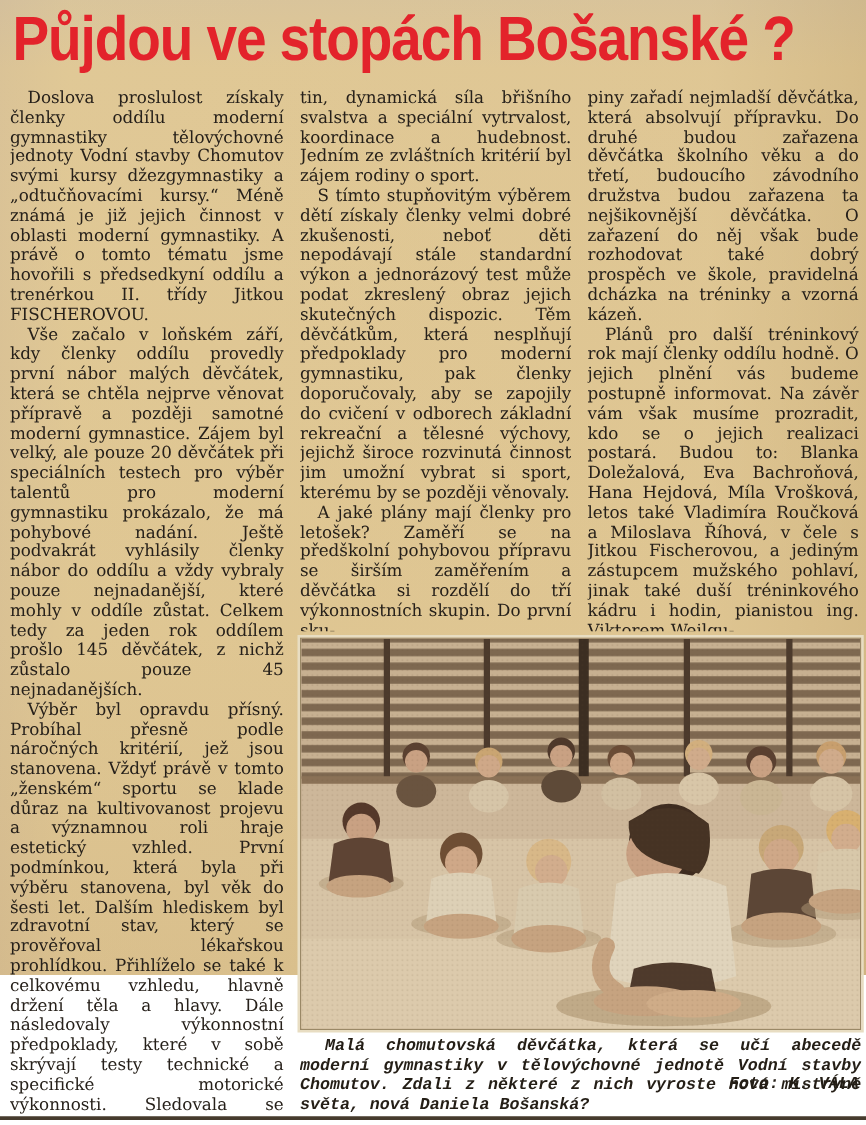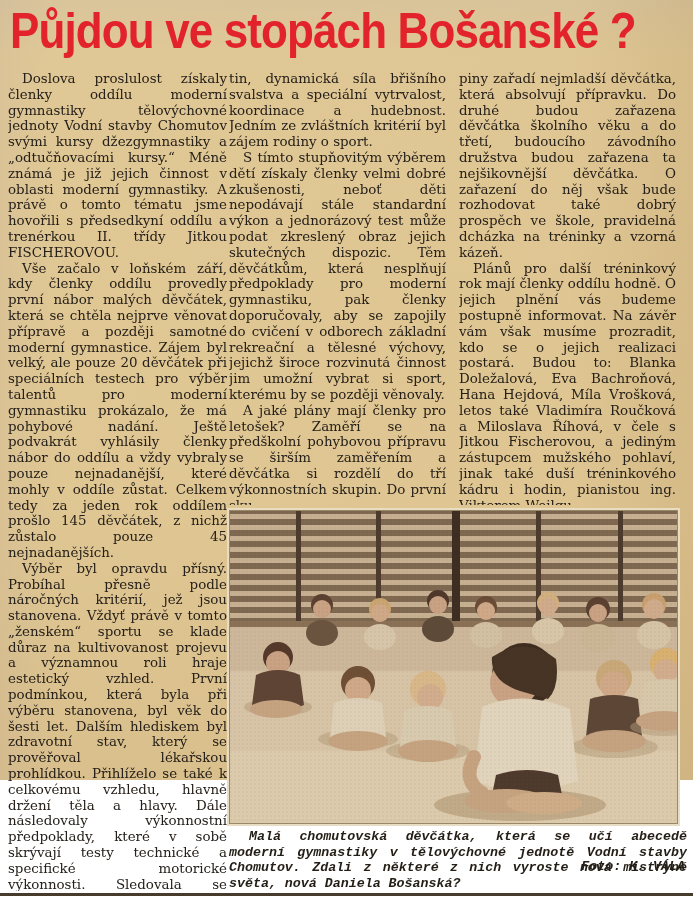--- a/index.html
+++ b/index.html
@@ -19,21 +19,21 @@
   .headline {
     position:absolute; top:2px; left:10px; margin:0;
     font-family:"Liberation Sans", sans-serif;
     font-weight:bold; font-size:50px; letter-spacing:-1px;
     color:#e3232b; white-space:nowrap;
     transform:scaleX(.88); transform-origin:left top;
   }
 
   .content {
     position:absolute; top:71px; left:8px; right:6px;
-    display:flex; gap:2px;
+    display:flex; gap:13px;
   }
 
   .col { text-align:justify; font-size:13.4px; line-height:15.8px; overflow:hidden; }
   .col p { margin:0; }
   .col p.indent { text-indent:14px; }
 
   .col-1 { width:219px; height:820px; flex:none; }
 
   .right-area { flex:1; display:flex; flex-direction:column; }
   .cols-2-3 { display:flex; gap:13px; height:434px; overflow:hidden; }

